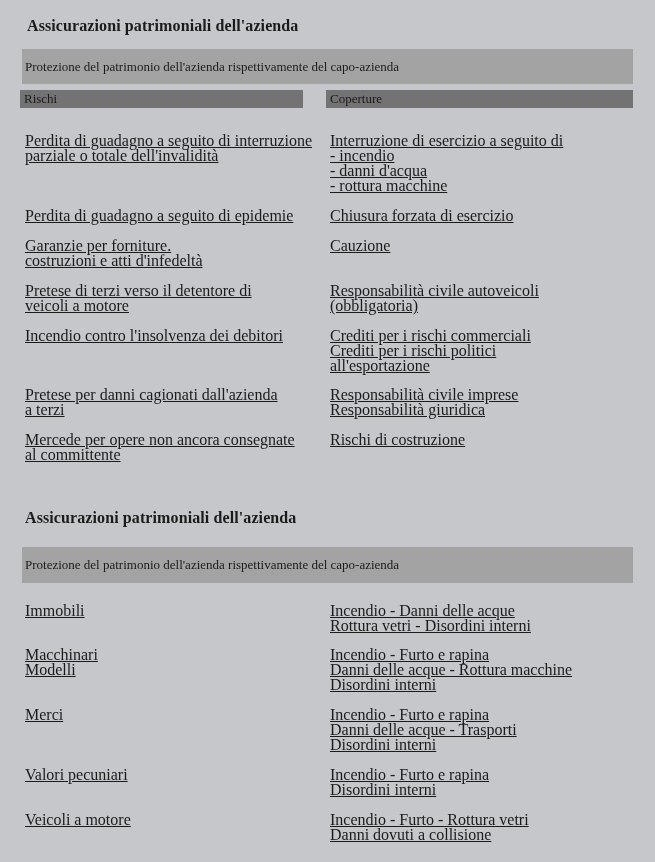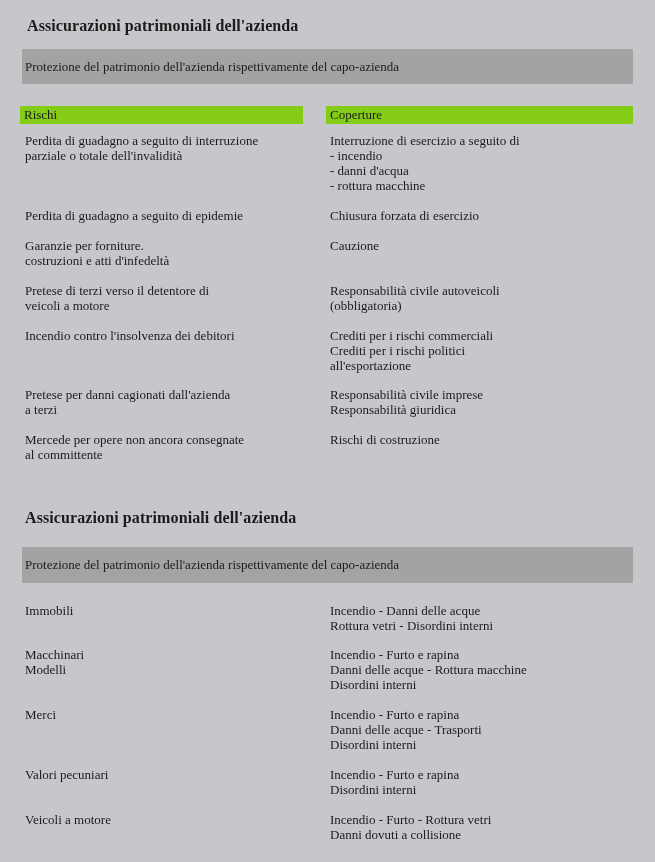--- a/index.html
+++ b/index.html
@@ -18,29 +18,30 @@
     text-align: center;
   }
   .subtitle-box {
     position: absolute; left: 22px; width: 611px; height: 35px;
     background: #a3a3a3;
     box-sizing: border-box;
     padding-left: 3px;
     font-size: 13px; line-height: 35px;
   }
   .col-head {
-    position: absolute; top: 106px; height: 18px;
-    background: #84cc16;
+    position: absolute; top: 90px; height: 18px;
+    background: #737373;
     font-size: 13px; line-height: 18px;
     box-sizing: border-box; padding-left: 4px;
   }
   .cell {
     position: absolute;
-    font-size: 13px; line-height: 15px;
+    font-size: 16px; line-height: 15px;
     white-space: pre-line;
+    text-decoration: underline;
   }
   .left { left: 25px; }
   .right { left: 330px; }
 </style>
 </head>
 <body>
 
 <h1 class="title" style="top:17px;">Assicurazioni patrimoniali dell'azienda</h1>
 <div class="subtitle-box" style="top:49px;">Protezione del patrimonio dell'azienda rispettivamente del capo-azienda</div>
 

